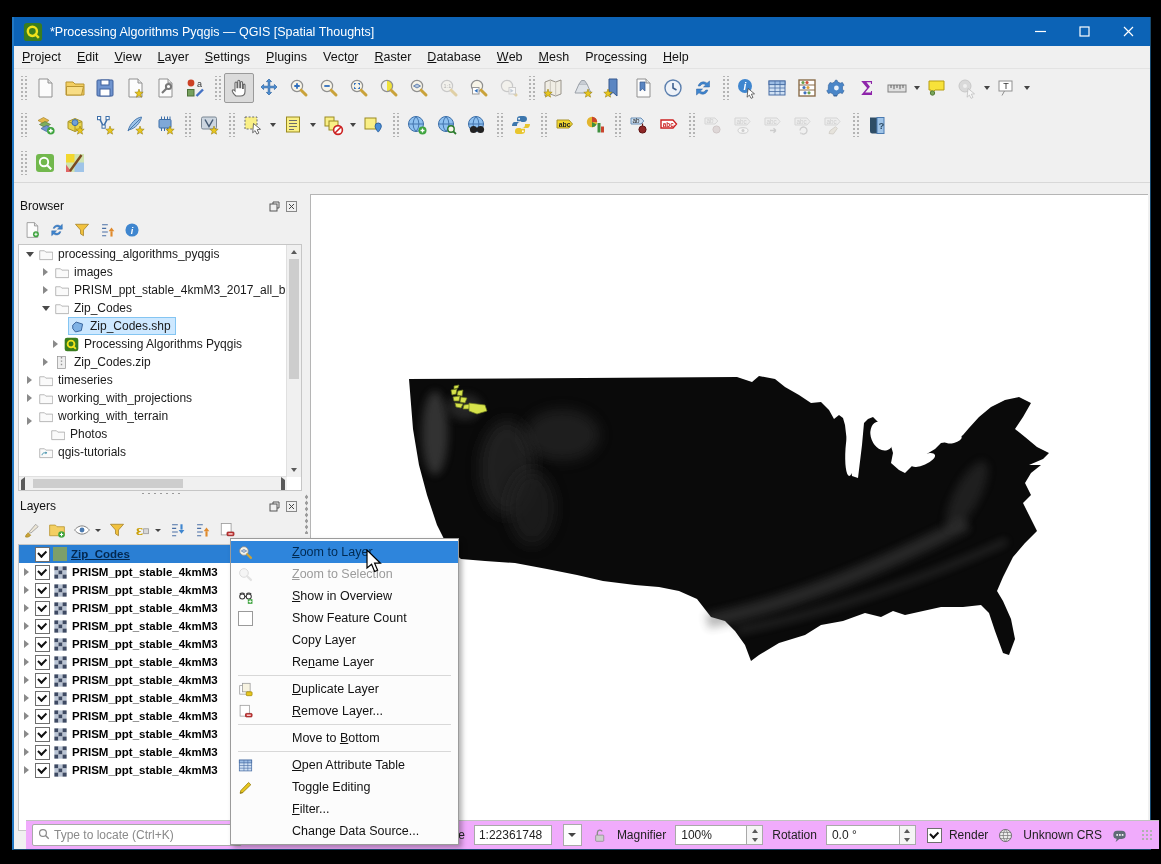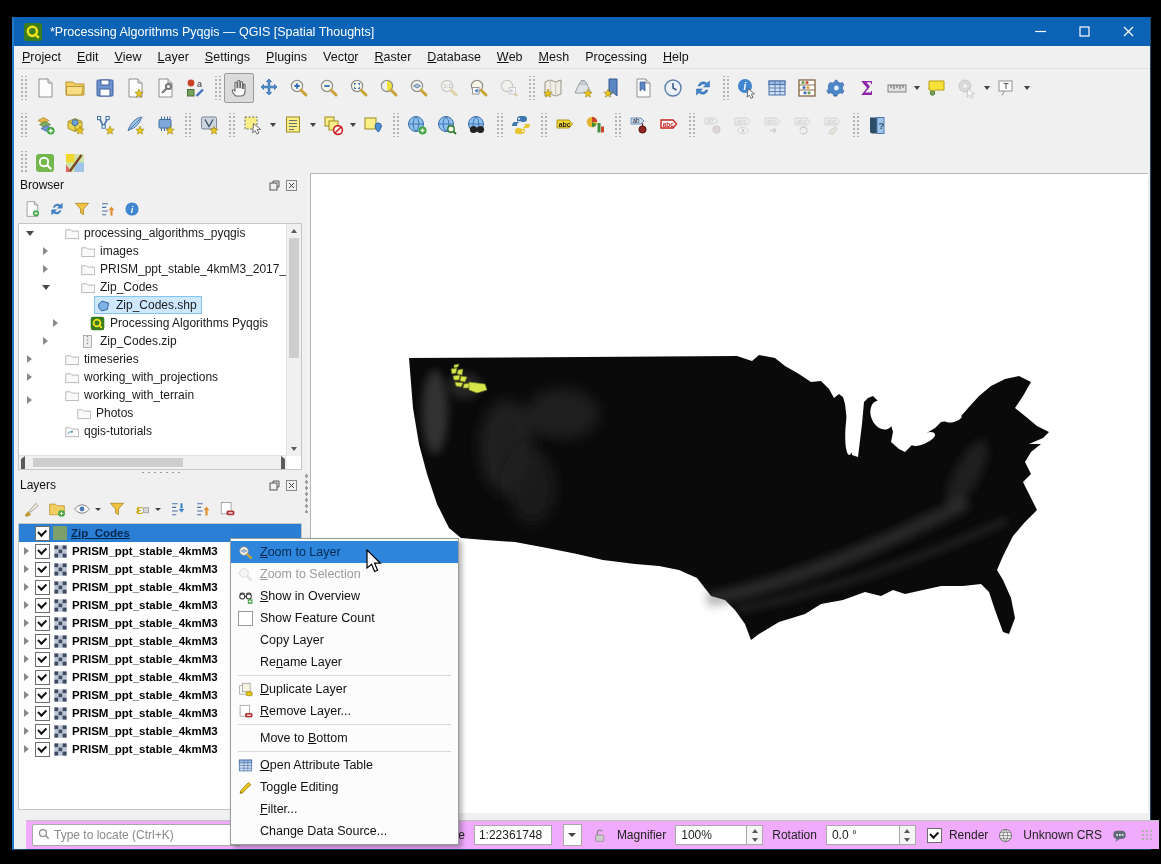--- a/index.html
+++ b/index.html
@@ -24,36 +24,36 @@
   .tbhandle{width:8px;height:24px;margin:0 3px;flex:none;
     background-image:radial-gradient(#b3b3b3 1px,transparent 1.4px);background-size:4px 4px;background-position:1px 2px;}
   .tbbtn{width:28px;height:28px;display:flex;align-items:center;justify-content:center;
          border:1px solid transparent;border-radius:2px;flex:none;}
   .tbbtn svg{width:22px;height:22px;}
   .tbbtn.active{background:#dbdbdb;border-color:#9a9a9a;}
   .tbbtn.disabled{opacity:.40;}
   .dd{width:10px;height:28px;display:flex;align-items:center;justify-content:center;flex:none;}
   .dd i{width:0;height:0;border-left:3.5px solid transparent;border-right:3.5px solid transparent;border-top:4px solid #444;}
   
-  #main{position:absolute;left:0;top:156px;width:1133px;height:639px;background:#f0f0f0;}
+  #main{position:absolute;left:0;top:177px;width:1133px;height:639px;background:#f0f0f0;}
   .panel{position:absolute;left:4px;width:284px;display:flex;flex-direction:column;}
   #browser-panel{top:2px;height:295px;}
   #layers-panel{top:302px;height:335px;}
   .panel-header{height:20px;display:flex;align-items:center;font-size:12px;color:#111;padding:0 2px;}
   .panel-header .ph-title{flex:1;}
   .phbtn{width:17px;height:15px;display:flex;align-items:center;justify-content:center;}
   .phbtn svg{width:11px;height:11px;}
   .panel-toolbar{height:26px;display:flex;align-items:center;gap:1px;padding:1px 2px;}
   .ptbtn{width:24px;height:23px;display:flex;align-items:center;justify-content:center;border-radius:2px;}
   .ptbtn svg{width:18px;height:18px;}
   .pdd{width:9px;display:flex;align-items:center;}
   .pdd i{width:0;height:0;border-left:3px solid transparent;border-right:3px solid transparent;border-top:3.5px solid #444;}
   .listbox{flex:1;background:#fff;border:1px solid #c6c6c6;position:relative;overflow:hidden;}
   
-  .trow{height:18px;display:flex;align-items:center;font-size:12px;color:#1a1a1a;white-space:nowrap;gap:26px;}
+  .trow{height:18px;display:flex;align-items:center;font-size:12px;color:#1a1a1a;white-space:nowrap;}
   .texp{width:13px;flex:none;display:flex;align-items:center;justify-content:center;}
   .texp i.closed{width:0;height:0;border-top:4px solid transparent;border-bottom:4px solid transparent;border-left:5px solid #8a8a8a;}
   .texp i.open{width:0;height:0;border-left:4px solid transparent;border-right:4px solid transparent;border-top:5px solid #4a4a4a;}
   .ticon{width:17px;height:16px;flex:none;display:flex;align-items:center;}
   .ticon svg{width:15px;height:15px;}
   .tsel-wrap{display:flex;align-items:center;padding:0 4px 0 1px;border:1px solid transparent;}
   .trow.selected .tsel-wrap{background:#cde8ff;border-color:#84c5f2;}
   .tlabel{padding-left:3px;}
   
   .vsb{position:absolute;top:0;right:0;bottom:13px;width:14px;background:#f0f0f0;border-left:1px solid #e0e0e0;}
@@ -99,21 +99,21 @@
   .combo-btn{width:17px;height:20px;border:1px solid #a9a9a9;background:#fdfdfd;display:flex;align-items:center;justify-content:center;margin-left:2px;}
   .spin{display:flex;align-items:stretch;height:20px;}
   .spin .val{background:#fff;border:1px solid #a9a9a9;border-right:none;display:flex;align-items:center;padding:0 5px;text-align:center;}
   .spin .btns{width:15px;border:1px solid #a9a9a9;background:#f5f5f5;display:flex;flex-direction:column;}
   .spin .btns span{flex:1;display:flex;align-items:center;justify-content:center;}
   #mag-value{width:60px;} #rot-value{width:62px;}
   .grip{width:12px;height:12px;margin-left:4px;background-image:radial-gradient(#b0b0b0 1px,transparent 1.3px);background-size:4px 4px;}
   
   #context-menu{position:absolute;left:230px;top:538px;width:227px;max-height:311px;overflow:hidden;
      background:#fcfcfc;border:1px solid #9b9b9b;box-shadow:3px 3px 5px rgba(0,0,0,.3);padding:2px 0;z-index:50;}
-  .mi{height:22px;display:flex;align-items:center;font-size:12.5px;color:#111;padding-right:10px;}
+  .mi{height:22px;display:flex;align-items:center;font-size:12.5px;color:#111;padding-right:10px;gap:32px;}
   .mi .mic{width:29px;flex:none;display:flex;align-items:center;justify-content:center;}
   .mi .mic svg{width:17px;height:17px;}
   .mi.hl{background:#2e85dc;color:#012a52;}
   .mi.dis{color:#9b9b9b;}
   .mi.dis .mic{opacity:.5;}
   .msep{height:1px;background:#d8d8d8;margin:2px 7px;}
   .mchk{width:13px;height:13px;border:1px solid #9a9a9a;background:#fff;}
   #cursor{position:absolute;left:366px;top:549px;z-index:60;}
   u{text-decoration:underline;}
 </style>

